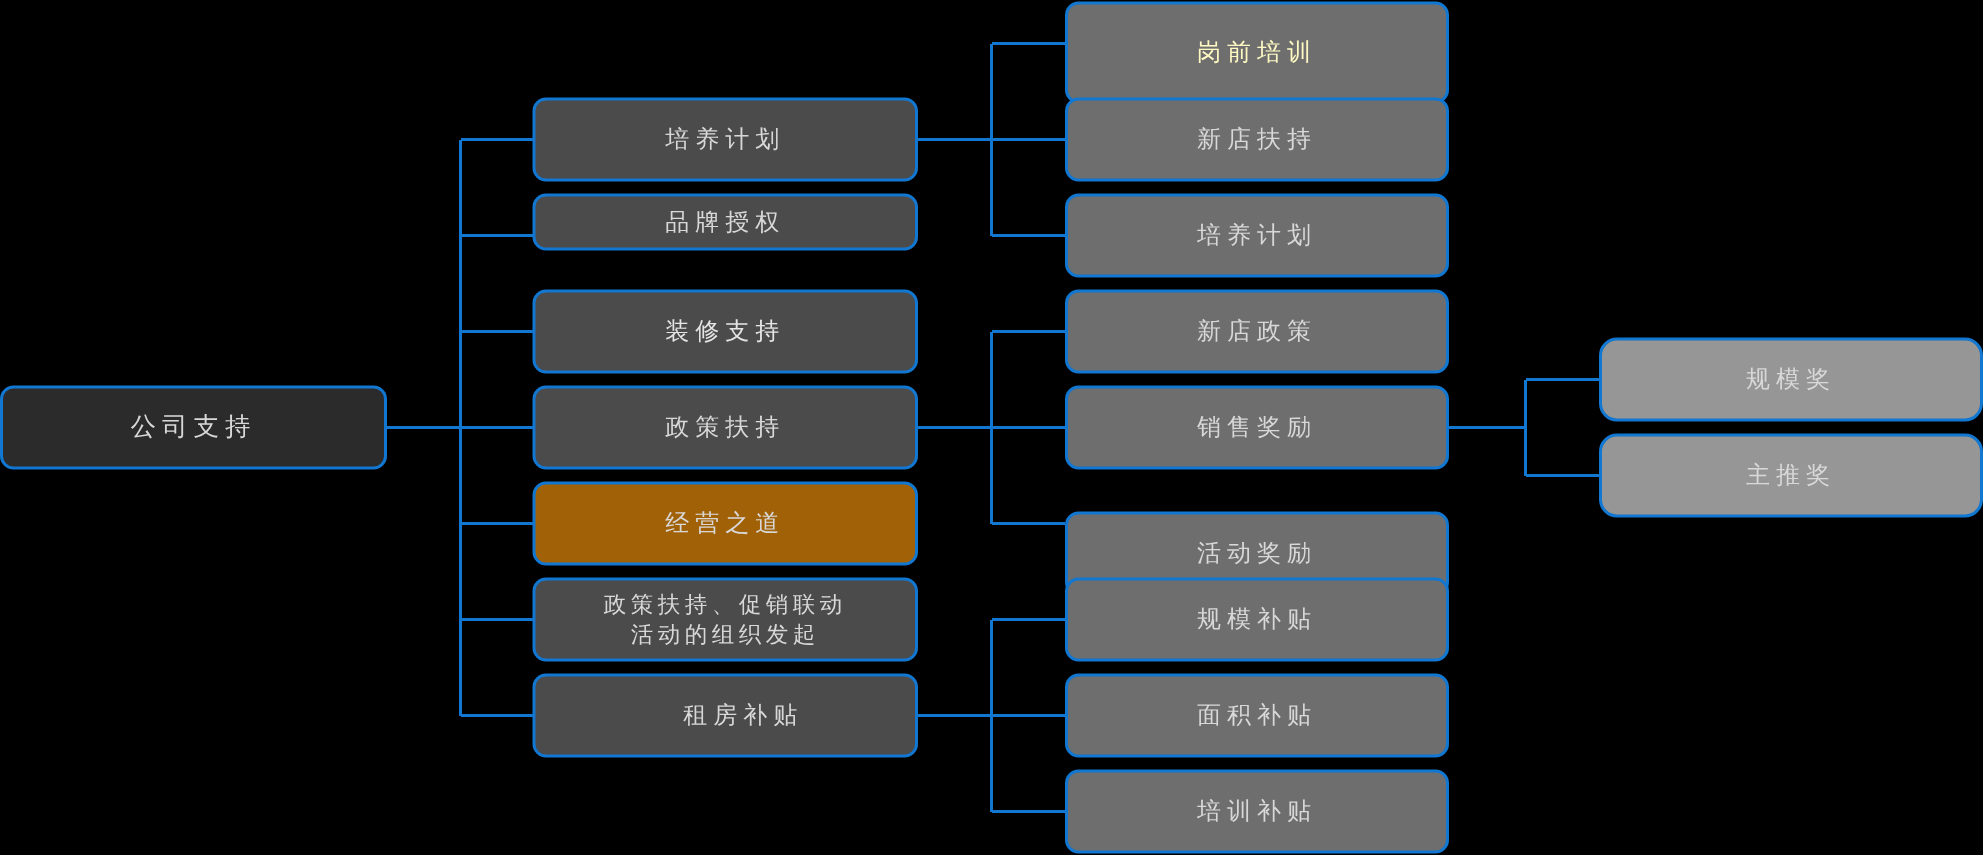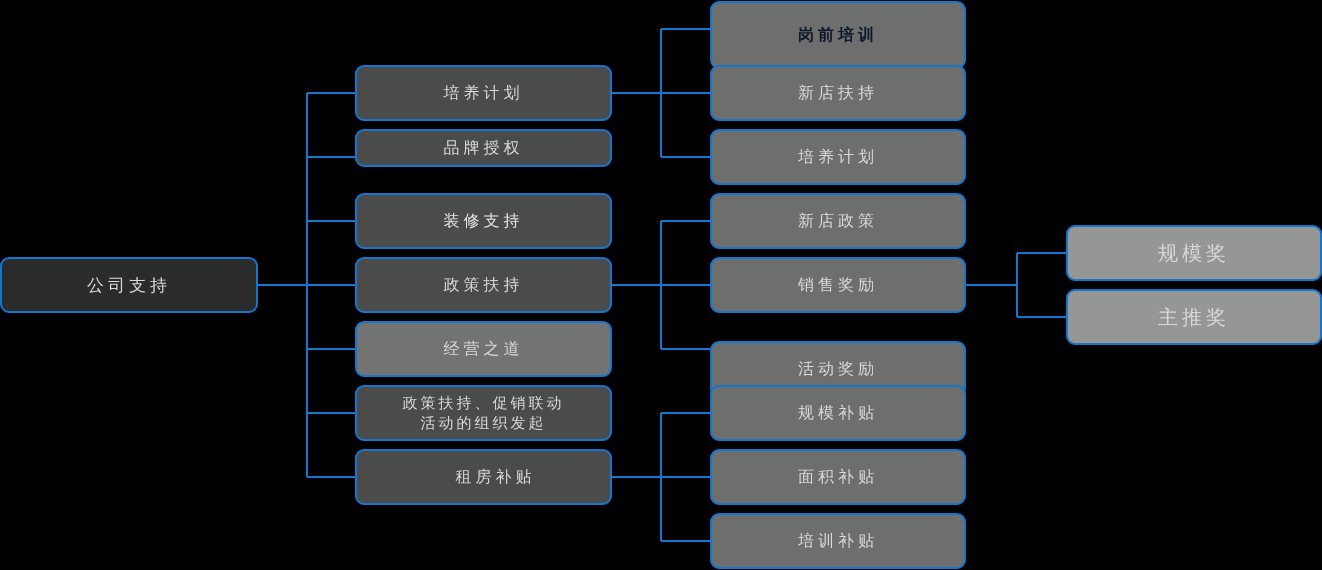--- a/index.html
+++ b/index.html
@@ -38,21 +38,21 @@
     color: #d8d8d8;
     letter-spacing: 4px;
     line-height: 1.35;
     padding: 2px 6px;
     white-space: pre-line;
     user-select: none;
   }
   .lvl1 { background: #2b2b2b; font-size: 17px; }
   .lvl2 { background: #4b4b4b; font-size: 16px; }
   .lvl3 { background: #6e6e6e; font-size: 16px; }
-  .lvl4 { background: #969696; font-size: 20px; }
+  .lvl4 { background: #969696; font-size: 16px; border-radius: 12px; }
   .node.two-line { letter-spacing: 3px; font-size: 15px; }
 </style>
 </head>
 <body>
 
 <div id="canvas">
 
   <svg id="links" viewBox="0 0 1322 570" xmlns="http://www.w3.org/2000/svg">
       <g>
         <line x1="258" y1="285" x2="307" y2="285" stroke="#1177d1" stroke-width="2" shape-rendering="crispEdges"></line>
@@ -93,25 +93,25 @@
         <line x1="1017" y1="317" x2="1066" y2="317" stroke="#1177d1" stroke-width="2" shape-rendering="crispEdges"></line>
       </g>
     </svg>
 
   <div id="node-layer">
       <div class="node lvl1" style="left: 0px; top: 257px; width: 258px; height: 56px; background: rgb(43, 43, 43); border-color: rgb(17, 119, 209); color: rgb(216, 216, 216);"><span>公司支持</span></div>
       <div class="node lvl2" style="left: 355px; top: 65px; width: 257px; height: 56px; background: rgb(75, 75, 75); border-color: rgb(17, 119, 209); color: rgb(216, 216, 216);"><span>培养计划</span></div>
       <div class="node lvl2" style="left: 355px; top: 129px; width: 257px; height: 38px; background: rgb(75, 75, 75); border-color: rgb(17, 119, 209); color: rgb(216, 216, 216);"><span>品牌授权</span></div>
       <div class="node lvl2" style="left: 355px; top: 193px; width: 257px; height: 56px; background: rgb(75, 75, 75); border-color: rgb(17, 119, 209); color: #e5e5e5;"><span>装修支持</span></div>
       <div class="node lvl2" style="left: 355px; top: 257px; width: 257px; height: 56px; background: rgb(75, 75, 75); border-color: rgb(17, 119, 209); color: rgb(216, 216, 216);"><span>政策扶持</span></div>
-      <div class="node lvl2" style="left: 355px; top: 321px; width: 257px; height: 56px; background: #737373; border-color: rgb(17, 119, 209); color: rgb(216, 216, 216);"><span>经营之道</span></div>
+      <div class="node lvl2" style="left: 355px; top: 321px; width: 257px; height: 56px; background: #a16207; border-color: rgb(17, 119, 209); color: rgb(216, 216, 216);"><span>经营之道</span></div>
       <div class="node lvl2 two-line" style="left: 355px; top: 385px; width: 257px; height: 56px; background: rgb(75, 75, 75); border-color: rgb(17, 119, 209); color: rgb(216, 216, 216);"><span>政策扶持、促销联动
 活动的组织发起</span></div>
       <div class="node lvl2" style="left: 355px; top: 449px; width: 257px; height: 56px; background: rgb(75, 75, 75); border-color: rgb(17, 119, 209); color: rgb(216, 216, 216); padding-left: 30px;"><span>租房补贴</span></div>
-      <div class="node lvl3" style="left: 710px; top: 1px; width: 256px; height: 68px; background: rgb(110, 110, 110); border-color: rgb(17, 119, 209); color: #0f172a; font-weight: bold;"><span>岗前培训</span></div>
+      <div class="node lvl3" style="left: 710px; top: 1px; width: 256px; height: 68px; background: rgb(110, 110, 110); border-color: rgb(17, 119, 209); color: #fef9c3;"><span>岗前培训</span></div>
       <div class="node lvl3" style="left: 710px; top: 65px; width: 256px; height: 56px; background: rgb(110, 110, 110); border-color: rgb(17, 119, 209); color: rgb(216, 216, 216);"><span>新店扶持</span></div>
       <div class="node lvl3" style="left: 710px; top: 129px; width: 256px; height: 56px; background: rgb(110, 110, 110); border-color: rgb(17, 119, 209); color: rgb(216, 216, 216);"><span>培养计划</span></div>
       <div class="node lvl3" style="left: 710px; top: 193px; width: 256px; height: 56px; background: rgb(110, 110, 110); border-color: rgb(17, 119, 209); color: rgb(216, 216, 216);"><span>新店政策</span></div>
       <div class="node lvl3" style="left: 710px; top: 257px; width: 256px; height: 56px; background: rgb(110, 110, 110); border-color: rgb(17, 119, 209); color: rgb(216, 216, 216);"><span>销售奖励</span></div>
       <div class="node lvl3" style="left: 710px; top: 321px; width: 256px; height: 56px; background: rgb(110, 110, 110); border-color: rgb(17, 119, 209); color: rgb(216, 216, 216); margin-top: 20px;"><span>活动奖励</span></div>
       <div class="node lvl3" style="left: 710px; top: 385px; width: 256px; height: 56px; background: rgb(110, 110, 110); border-color: rgb(17, 119, 209); color: rgb(216, 216, 216);"><span>规模补贴</span></div>
       <div class="node lvl3" style="left: 710px; top: 449px; width: 256px; height: 56px; background: rgb(110, 110, 110); border-color: rgb(17, 119, 209); color: rgb(216, 216, 216);"><span>面积补贴</span></div>
       <div class="node lvl3" style="left: 710px; top: 513px; width: 256px; height: 56px; background: rgb(110, 110, 110); border-color: rgb(17, 119, 209); color: rgb(216, 216, 216);"><span>培训补贴</span></div>
       <div class="node lvl4" style="left: 1066px; top: 225px; width: 256px; height: 56px; background: rgb(150, 150, 150); border-color: rgb(17, 119, 209); color: rgb(216, 216, 216);"><span>规模奖</span></div>
       <div class="node lvl4" style="left: 1066px; top: 289px; width: 256px; height: 56px; background: rgb(150, 150, 150); border-color: rgb(17, 119, 209); color: rgb(216, 216, 216);"><span>主推奖</span></div>

